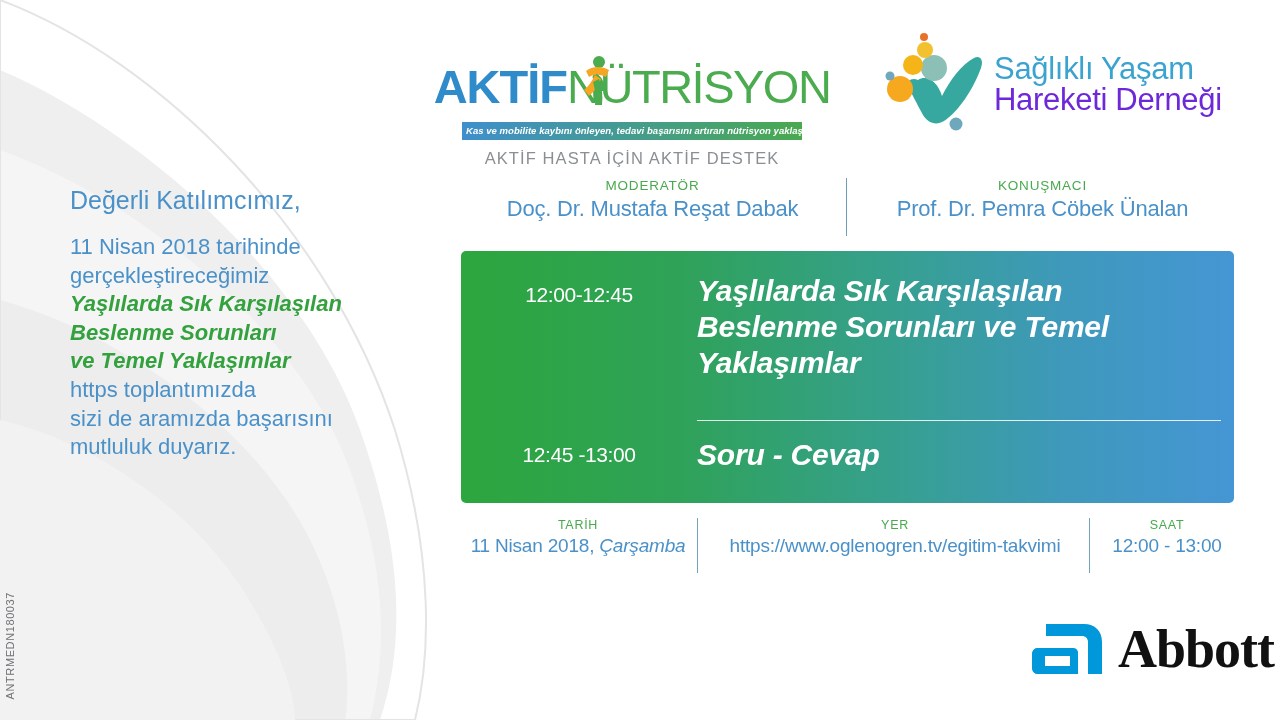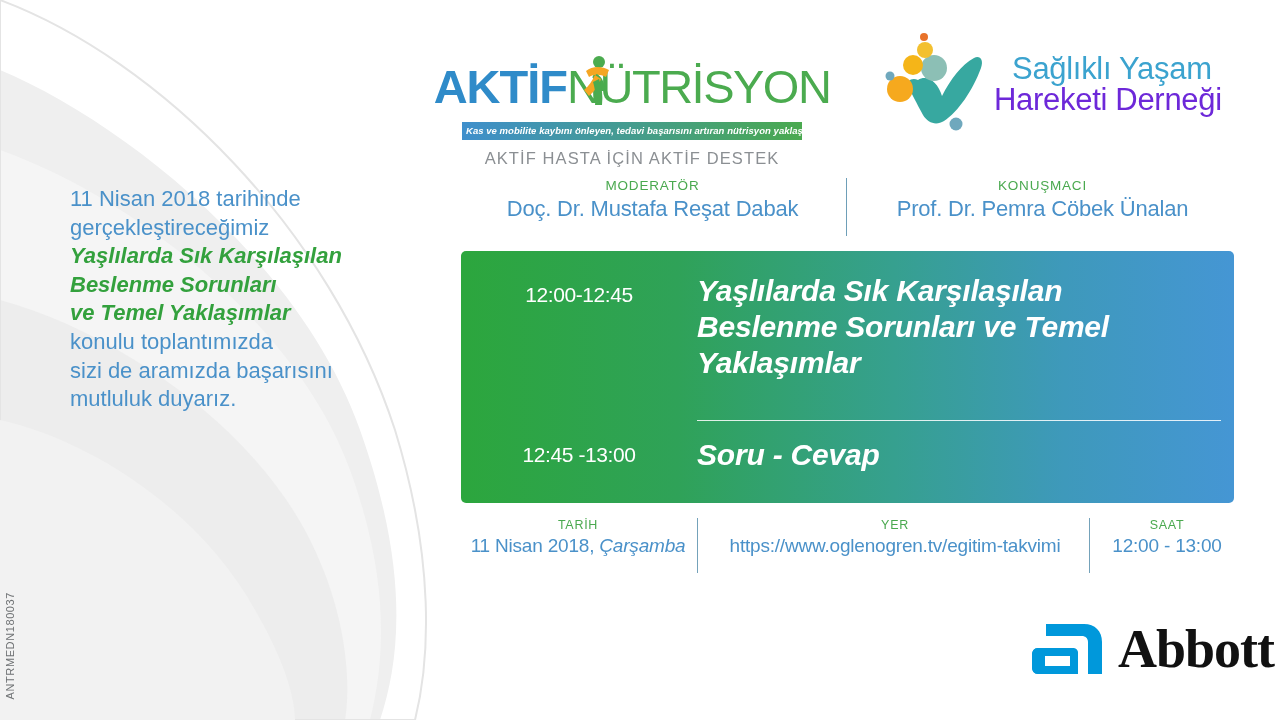--- a/index.html
+++ b/index.html
@@ -103,21 +103,21 @@
 
   .logo-saglikli {
     position: absolute;
     left: 880px; top: 30px;
     display: flex;
     align-items: center;
     gap: 6px;
   }
   .saglikli-text { line-height: 1.0; }
   .saglikli-line1 {
-    font-size: 31px; color: #3ba3cf; font-weight: 400; letter-spacing: -0.3px; margin-left: 18px;
+    font-size: 31px; color: #3ba3cf; font-weight: 400; letter-spacing: -0.3px;
   }
   .saglikli-line2 {
     font-size: 31px; color: #6d28d9; font-weight: 400; letter-spacing: -0.3px;
   }
 
   
   .people {
     position: absolute;
     left: 460px; top: 178px;
     width: 780px;
@@ -251,27 +251,28 @@
     <path d="M0,70 C120,120 300,260 360,430 C410,570 400,660 380,720 L0,720 Z" fill="#efefef"></path>
     <path d="M0,150 C140,200 300,330 350,470 C390,580 385,660 370,720 L0,720 Z" fill="#f5f5f5"></path>
     <path d="M0,300 C110,330 250,420 310,540 C350,620 350,690 345,720 L0,720 Z" fill="#ebebeb" opacity="0.85"></path>
     <path d="M0,0 C160,60 330,230 395,430 C435,560 430,660 415,720 L0,720 Z" fill="none" stroke="#e4e4e4" stroke-width="2"></path>
     <path d="M0,420 C90,440 200,510 255,610 C290,670 295,705 295,720 L0,720 Z" fill="#f2f2f2"></path>
   </svg>
 
   <div class="code-vert">ANTRMEDN180037</div>
 
   <div class="invite">
+    <div class="invite-greeting">Değerli Katılımcımız,</div>
     <div class="invite-body">
       <span>11 Nisan 2018 tarihinde</span><br>
       <span>gerçekleştireceğimiz</span><br>
       <span class="accent">Yaşlılarda Sık Karşılaşılan</span><br>
       <span class="accent">Beslenme Sorunları</span><br>
       <span class="accent">ve Temel Yaklaşımlar</span><br>
-      <span>konulu toplantımızda</span><br>
+      <span>https toplantımızda</span><br>
       <span>sizi de aramızda başarısını</span><br>
       <span>mutluluk duyarız.</span>
     </div>
   </div>
 
   <div class="logo-aktif">
     <div class="aktif-wordmark">
       <span class="aktif-word aktif-blue">AKTİF</span>
       <span class="aktif-word aktif-green">NÜTRİSYON</span>
       <svg class="aktif-person" width="34" height="54" viewBox="0 0 34 54">

